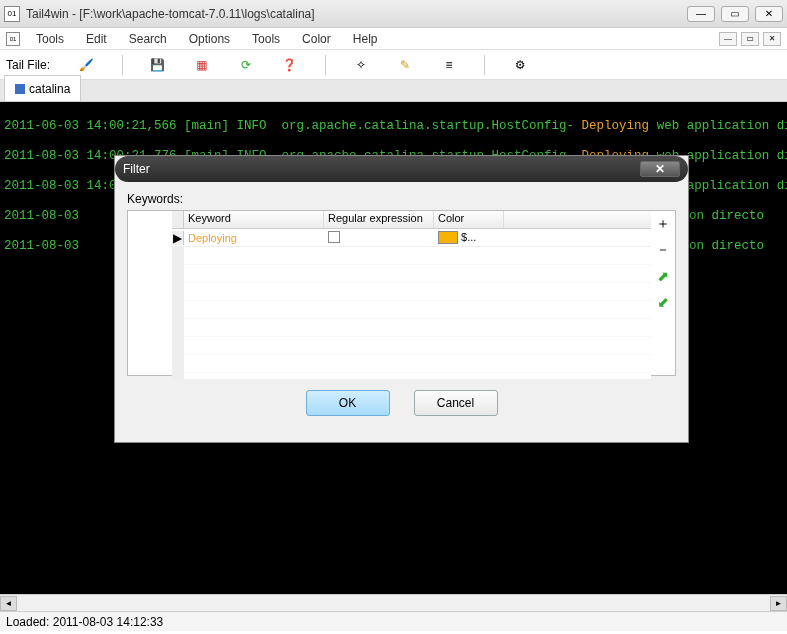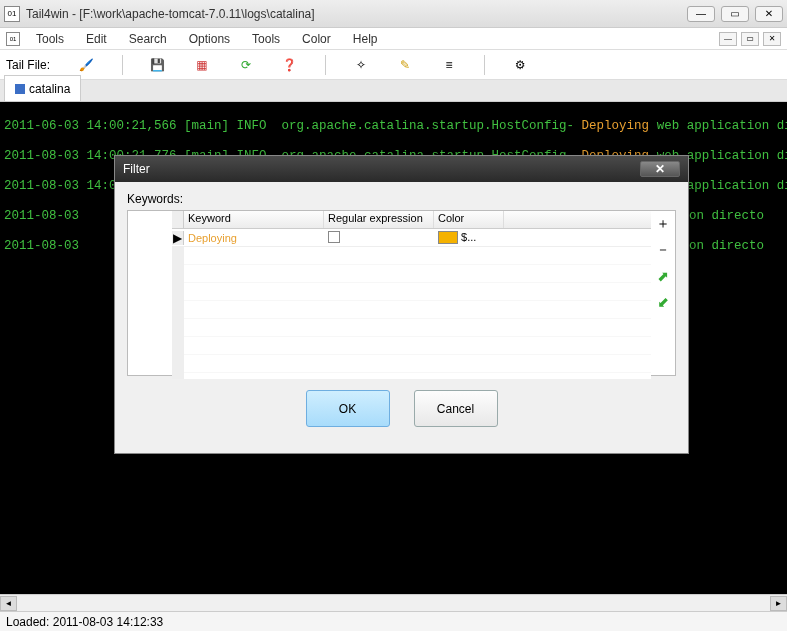--- a/index.html
+++ b/index.html
@@ -39,42 +39,42 @@
 
 .hscroll { height: 17px; background: #eee; border-top: 1px solid #ccc; display: flex; align-items: center; }
 .hscroll .arrow { width: 17px; height: 15px; background: #ddd; border: 1px solid #bbb; display: flex; align-items: center; justify-content: center; font-size: 8px; cursor: pointer; }
 .hscroll .track { flex: 1; height: 15px; background: #f0f0f0; position: relative; }
 
 
 .statusbar { height: 20px; border-top: 1px solid #ccc; display: flex; align-items: center; padding: 0 6px; font-size: 12px; background: #f5f5f5; }
 
 
 .dialog { position: absolute; left: 114px; top: 155px; width: 575px; background: #f0f0f0; border: 1px solid #888; box-shadow: 0 4px 20px rgba(0,0,0,0.3); }
-.dialog-title { height: 26px; background: linear-gradient(#4a4a4a,#2a2a2a); color: #fff; display: flex; align-items: center; padding: 0 8px; font-size: 12px; }
+.dialog-title { height: 26px; background: linear-gradient(#4a4a4a,#2a2a2a); color: #fff; display: flex; align-items: center; padding: 0 8px; font-size: 12px; border-radius: 13px; }
 .dialog-title .close { margin-left: auto; width: 40px; height: 16px; border: 1px solid #666; background: linear-gradient(#888,#555); display: flex; align-items: center; justify-content: center; cursor: pointer; border-radius: 2px; color: #fff; font-weight: bold; }
 .dialog-body { padding: 10px 12px; }
 .dialog-body .lbl { margin-bottom: 4px; }
 .grid-wrap { border: 1px solid #bbb; background: #fff; display: flex; height: 166px; padding-left: 44px; }
 .grid { flex: 1; }
 .grid-head { display: flex; background: linear-gradient(#fdfdfd,#ececec); border-bottom: 1px solid #ccc; height: 18px; }
 .grid-head .col { border-right: 1px solid #ddd; padding: 1px 4px; font-size: 11px; }
 .grid-row { display: flex; height: 18px; align-items: center; border-bottom: 1px solid #eee; }
 .grid-row .cell { padding: 1px 4px; font-size: 11px; }
 .row-marker { width: 12px; display: flex; align-items: center; justify-content: center; background: #eee; border-right: 1px solid #ccc; }
 .col-keyword { width: 140px; }
 .col-regex { width: 110px; text-align: left; }
 .col-color { width: 70px; }
 .col-tb { flex: 1; }
 .color-swatch { width: 20px; height: 13px; background: #f5b200; border: 1px solid #888; display: inline-block; vertical-align: middle; }
 .checkbox { width: 12px; height: 12px; border: 1px solid #888; display: inline-block; }
 .empty-rows { background: repeating-linear-gradient(#fff,#fff 17px,#f7f7f7 17px,#f7f7f7 18px); height: 132px; border-left: 12px solid #eee; margin-left:0; }
 .side-btns { width: 24px; display: flex; flex-direction: column; align-items: center; gap: 8px; padding-top: 4px; }
 .side-btn { width: 18px; height: 18px; display: flex; align-items: center; justify-content: center; cursor: pointer; font-size: 14px; }
 .dialog-buttons { display: flex; justify-content: center; gap: 24px; padding: 14px 0 16px; }
-.dlg-btn { width: 84px; height: 37px; border: 1px solid #9aa; border-radius: 3px; background: linear-gradient(#fdfdfd,#e8e8e8); cursor: pointer; font-size: 12px; }
+.dlg-btn { width: 84px; height: 26px; border: 1px solid #9aa; border-radius: 3px; background: linear-gradient(#fdfdfd,#e8e8e8); cursor: pointer; font-size: 12px; }
 .dlg-btn.primary { background: linear-gradient(#cfeefe,#a8dcfb); border-color: #6eaee0; }
 .kw-orange { color: #e8a030; }
 </style>
 </head>
 <body>
 
 <div class="titlebar">
   <div class="app-icon">01</div>
   <div class="title">Tail4win - [F:\work\apache-tomcat-7.0.11\logs\catalina]</div>
   <div class="winbtns">

